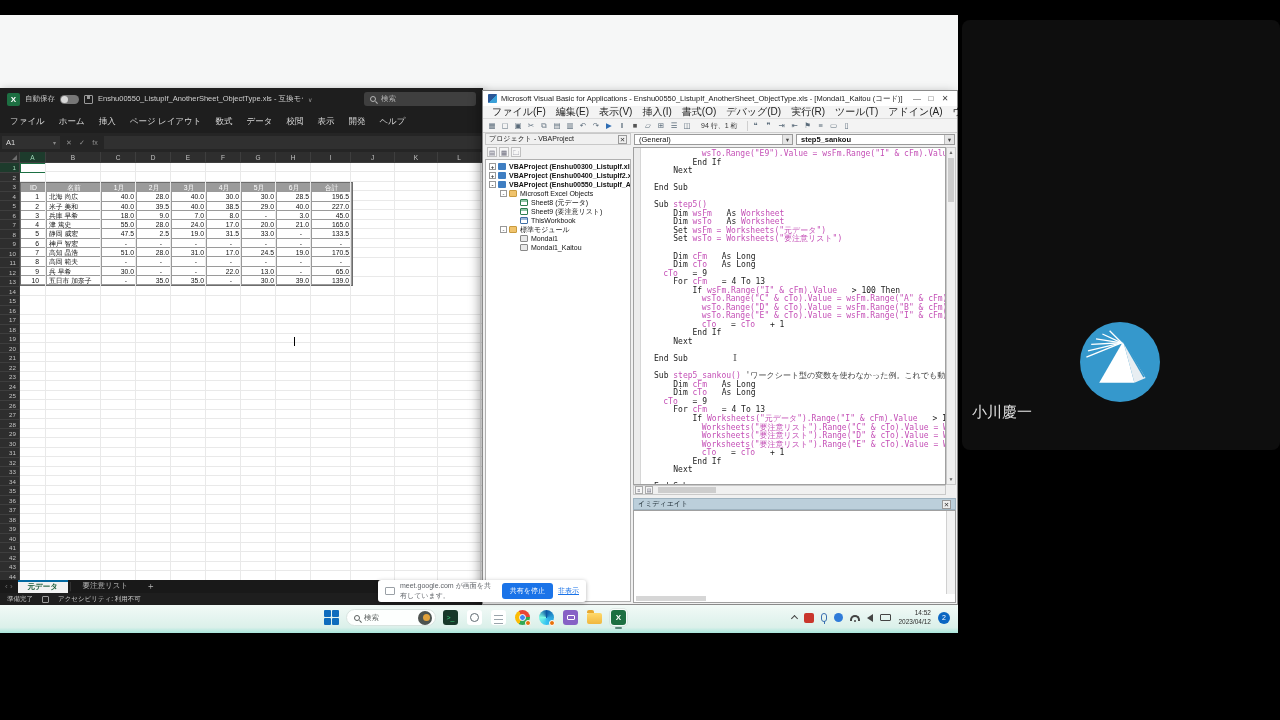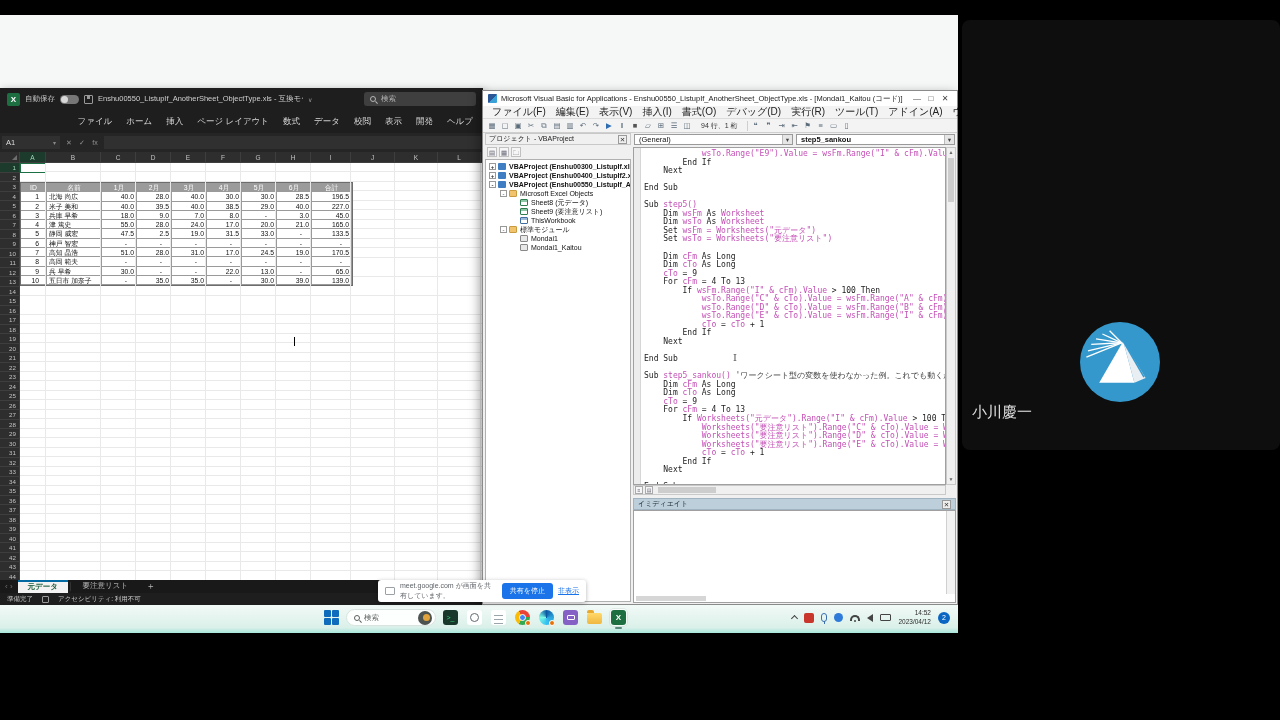--- a/index.html
+++ b/index.html
@@ -18,21 +18,21 @@
   .xl-toggle{width:19px;height:9px;border-radius:5px;background:#777;position:relative;flex:0 0 auto;}
   .xl-toggle::after{content:'';position:absolute;left:1px;top:1px;width:7px;height:7px;border-radius:50%;background:#d9d9d9;}
   .xl-saveico{width:9px;height:9px;border:1px solid #9a9a9a;border-radius:1px;position:relative;flex:0 0 auto;}
   .xl-saveico::after{content:'';position:absolute;left:2px;top:0;width:3px;height:3px;background:#9a9a9a;}
   .xl-filename{color:#cfcfcf;font-size:7.5px;white-space:nowrap;overflow:hidden;max-width:205px;}
   .xl-chev{color:#9a9a9a;font-size:6px;}
   .xl-search{margin-left:auto;width:112px;height:14px;background:#3f3f3f;border-radius:3px;
              display:flex;align-items:center;gap:5px;padding:0 6px;color:#b5b5b5;font-size:7.5px;}
   .lens{width:6px;height:6px;border:1px solid #b5b5b5;border-radius:50%;position:relative;flex:0 0 auto;}
   .lens::after{content:'';position:absolute;left:4px;top:5px;width:3px;height:1px;background:#b5b5b5;transform:rotate(45deg);}
-  .xl-menubar{height:23px;background:#1e1e1e;display:flex;align-items:center;padding:0 3px;justify-content:flex-end;}
+  .xl-menubar{height:23px;background:#1e1e1e;display:flex;align-items:center;padding:0 3px;}
   .xl-tab{color:#d9d9d9;font-size:8.5px;padding:4px 7px;white-space:nowrap;}
   .xl-fbar{height:19px;background:#252525;display:flex;align-items:center;gap:3px;padding:2px 2px;}
   .xl-namebox{width:58px;height:13px;background:#303030;color:#ddd;font-size:7.5px;display:flex;
               align-items:center;justify-content:space-between;padding:0 4px;}
   .xl-namebox .arr{color:#888;font-size:6px;}
   .fbtn{color:#8f8f8f;font-size:7px;width:12px;text-align:center;}
   .xl-ffield{flex:1;height:13px;background:#303030;}
   .xl-grid{position:absolute;left:0;top:64px;right:0;bottom:25px;background:#fff;overflow:hidden;}
   .xl-corner{position:absolute;left:0;top:0;width:20px;height:11px;background:#2e2e2e;border-right:1px solid #3e3e3e;border-bottom:1px solid #3e3e3e;}
   .xl-corner::after{content:'';position:absolute;right:2px;bottom:2px;border-left:5px solid transparent;border-bottom:5px solid #6f6f6f;}
@@ -110,21 +110,21 @@
   .combo{flex:1;background:#fff;border:1px solid #9a9a9a;font-size:7.5px;display:flex;align-items:center;
          padding:0 0 0 4px;color:#111;justify-content:space-between;}
   .combo.bold{font-weight:bold;}
   .combo .drop{width:10px;height:100%;background:#e6e6e6;border-left:1px solid #bbb;font-size:5.5px;
                display:flex;align-items:center;justify-content:center;color:#444;}
   .code-area{position:absolute;left:0;top:14px;right:10px;bottom:118px;background:#fff;border:1px solid #a0a0a0;overflow:hidden;}
   .cmargin{position:absolute;left:0;top:0;bottom:0;width:7px;background:#ececec;border-right:1px solid #d6d6d6;}
   .code{position:absolute;left:10px;top:2px;right:0;bottom:0;
         font-family:"DejaVu Sans Mono",monospace;font-size:8px;line-height:8.55px;white-space:pre;color:#1c1c1c;}
   .cl{height:8.55px;}
-  .k{color:#1c1c1c;} .m{color:#c44fb6;} .c{color:#3f3f3f;}
+  .k{color:#1c1c1c;margin-left:10px;} .m{color:#c44fb6;} .c{color:#3f3f3f;}
   .vscroll{position:absolute;right:0;top:14px;bottom:118px;width:10px;background:#f0f0f0;border:1px solid #c9c9c9;}
   .vthumb{position:absolute;left:1px;right:1px;top:10px;height:44px;background:#cdcdcd;}
   .sarr{position:absolute;left:0;right:0;height:9px;font-size:5px;text-align:center;color:#666;line-height:9px;}
   .code-bottom{position:absolute;left:0;right:10px;bottom:108px;height:10px;display:flex;align-items:center;background:#f0f0f0;border:1px solid #c9c9c9;}
   .viewbtn{width:8px;height:8px;border:1px solid #aaa;background:#f6f6f6;margin:0 1px;font-size:5px;line-height:7px;text-align:center;color:#667;}
   .hthumb{width:58px;height:6px;background:#cdcdcd;margin-left:4px;}
   .imm{position:absolute;left:0;right:0;bottom:0;height:105px;}
   .imm-head{height:12px;background:#bccfdb;border:1px solid #9fb3c0;display:flex;align-items:center;
             justify-content:space-between;font-size:7px;color:#1d2b33;padding:0 4px;}
   .imm-body{position:absolute;left:0;right:0;top:12px;bottom:0;background:#fff;border:1px solid #a0a0a0;}

